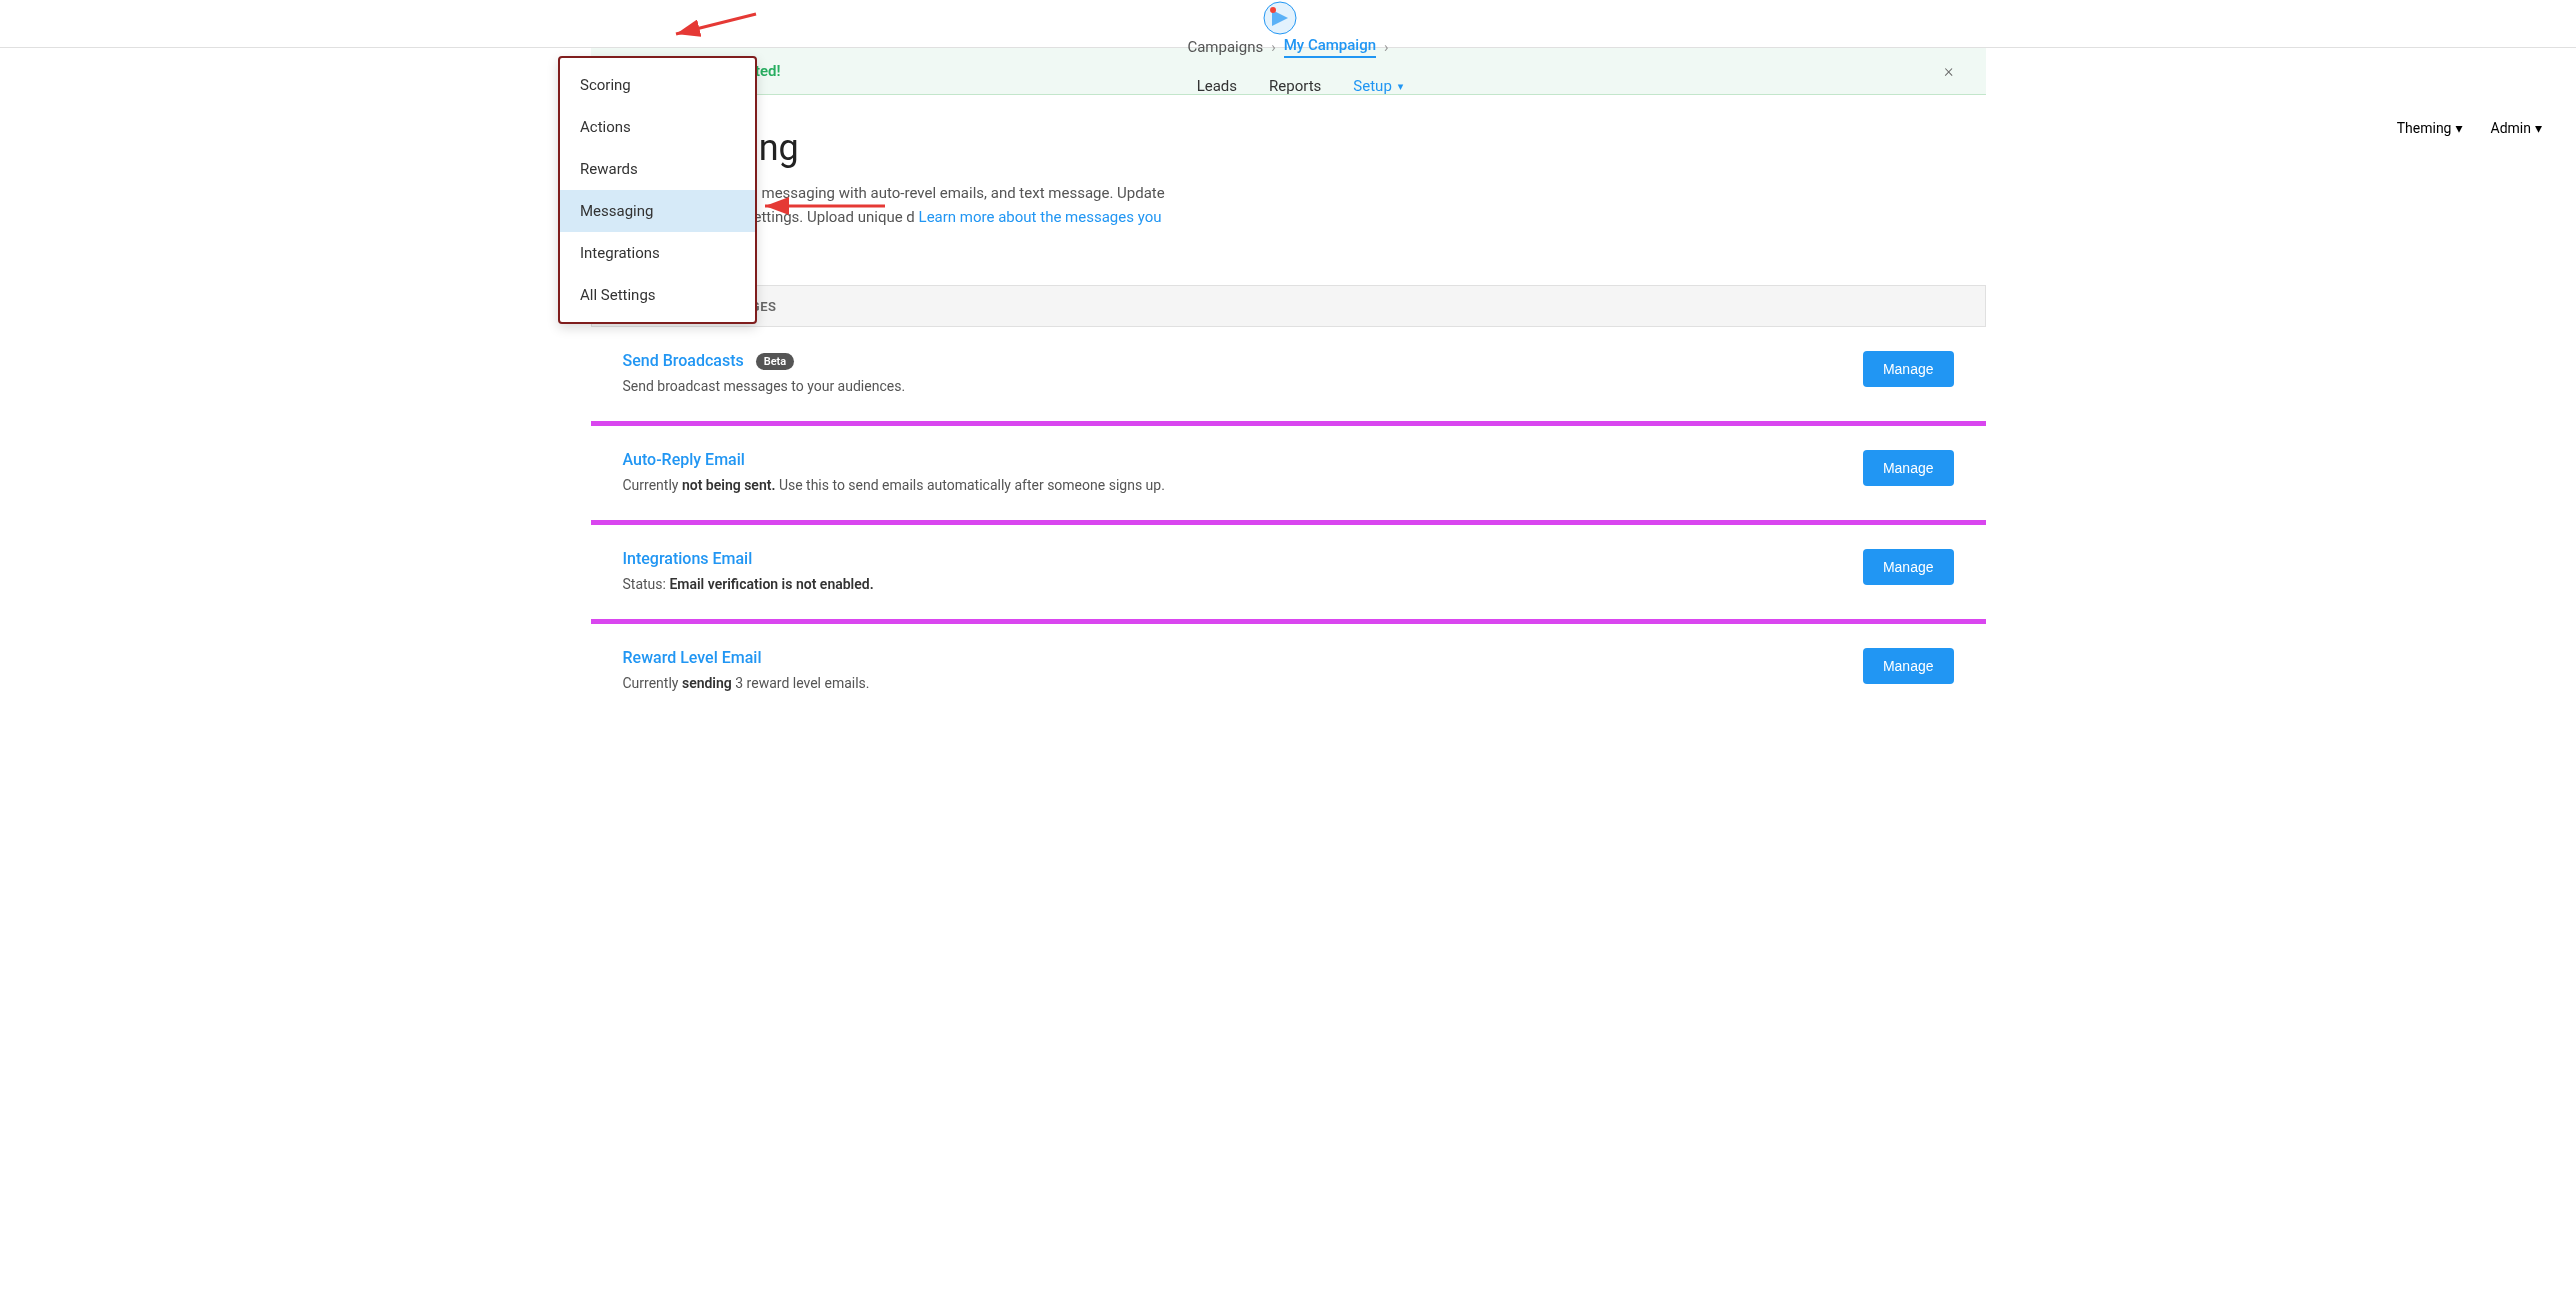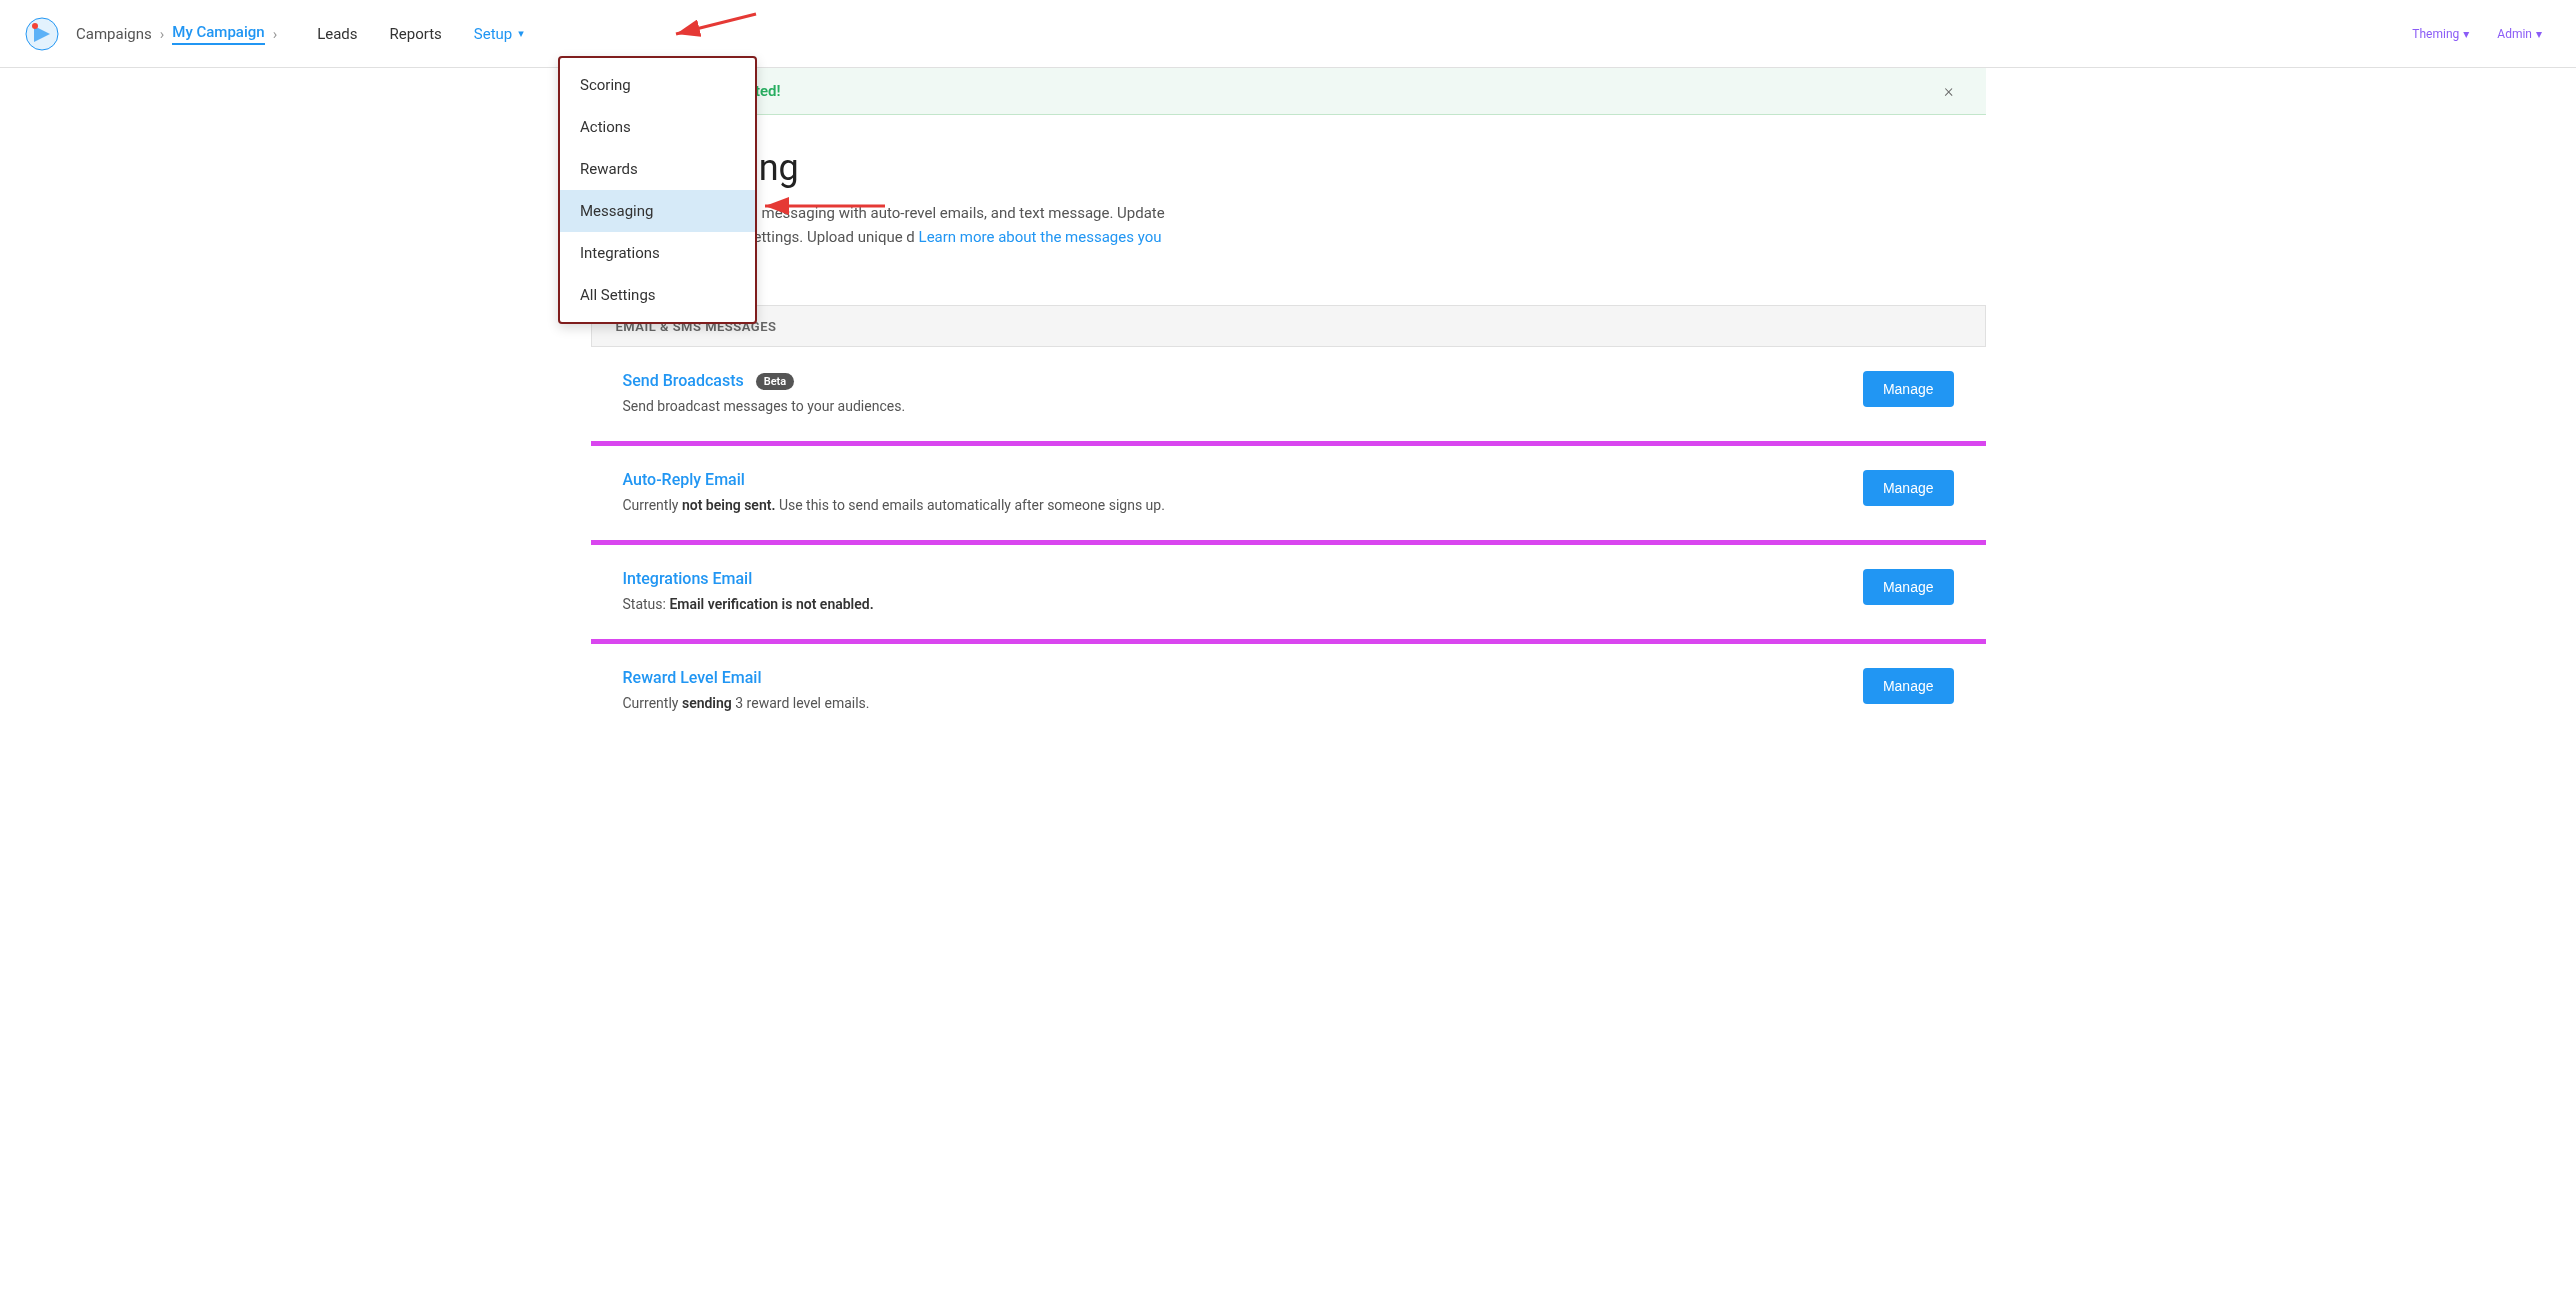--- a/index.html
+++ b/index.html
@@ -2,25 +2,26 @@
 <html><head>
   <meta charset="utf-8">
   <style>
     * { margin: 0; padding: 0; box-sizing: border-box; }
     body { font-family: -apple-system, BlinkMacSystemFont, 'Segoe UI', Roboto, sans-serif; background: #fff; font-size: 14px; color: #333; }
 
     
     .header {
       display: flex;
       align-items: center;
-      height: 68px;
+      height: 48px;
       border-bottom: 1px solid #e0e0e0;
       padding: 0 24px;
       position: relative;
       z-index: 100;
+      flex-direction: column;
     }
     .logo {
       width: 36px;
       height: 36px;
       margin-right: 16px;
       flex-shrink: 0;
     }
     .breadcrumb {
       display: flex;
       align-items: center;
@@ -63,22 +64,22 @@
     .header-right {
       margin-left: auto;
       display: flex;
       align-items: center;
       gap: 8px;
     }
     .header-btn {
       display: flex;
       align-items: center;
       gap: 4px;
-      color: #8b5cf6;
-      font-size: 12px;
+      color: #000000;
+      font-size: 14px;
       cursor: pointer;
       padding: 6px 10px;
       border-radius: 4px;
     }
     .dropdown-menu {
       position: absolute;
       top: 56px;
       left: 558px;
       background: #fff;
       border: 2px solid #7f1d1d;

